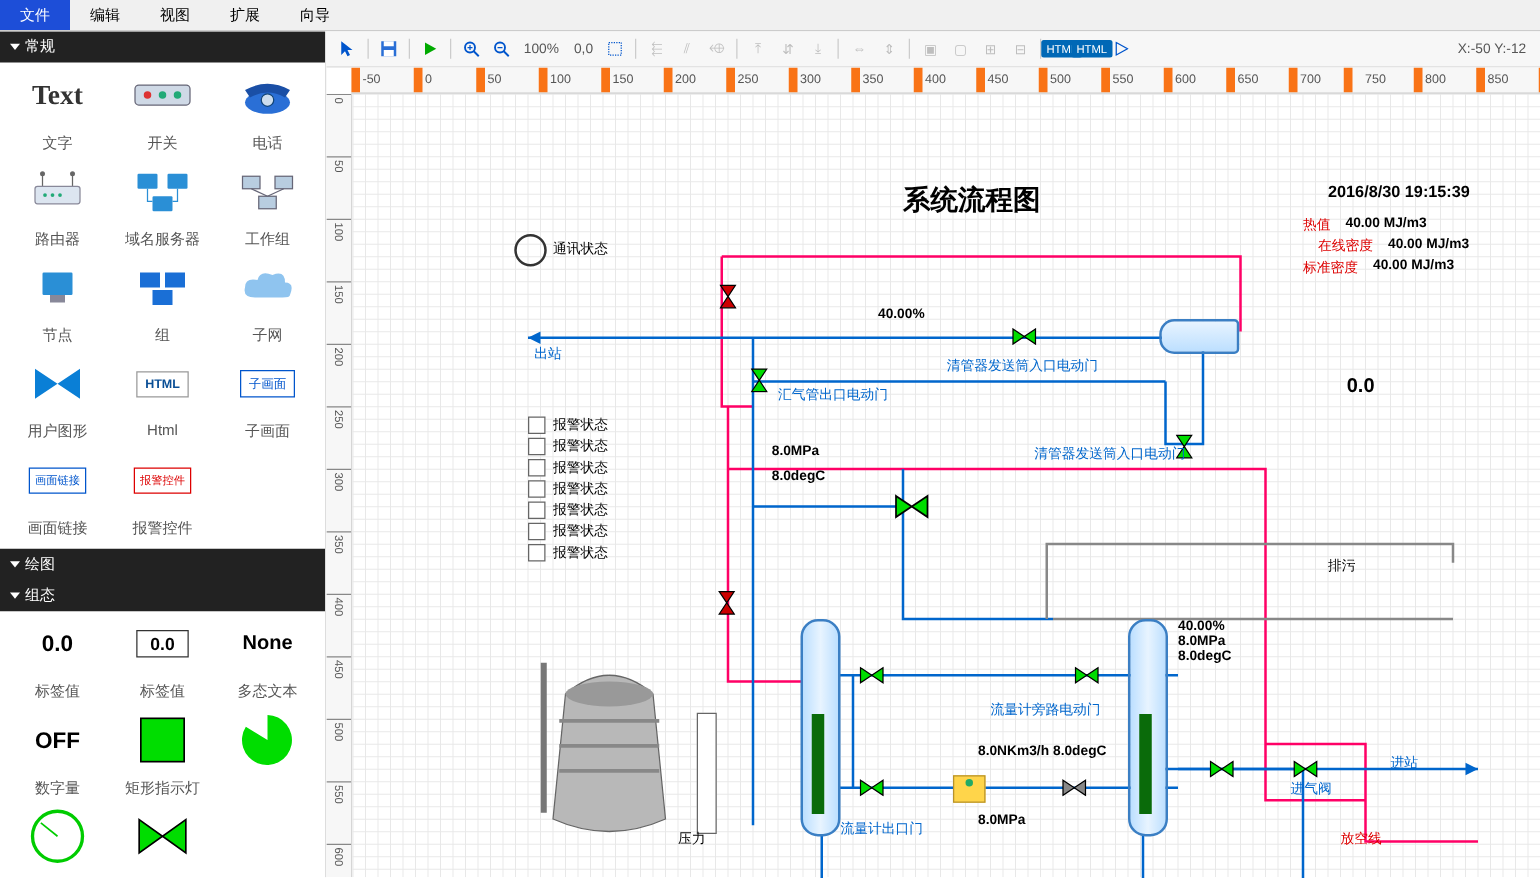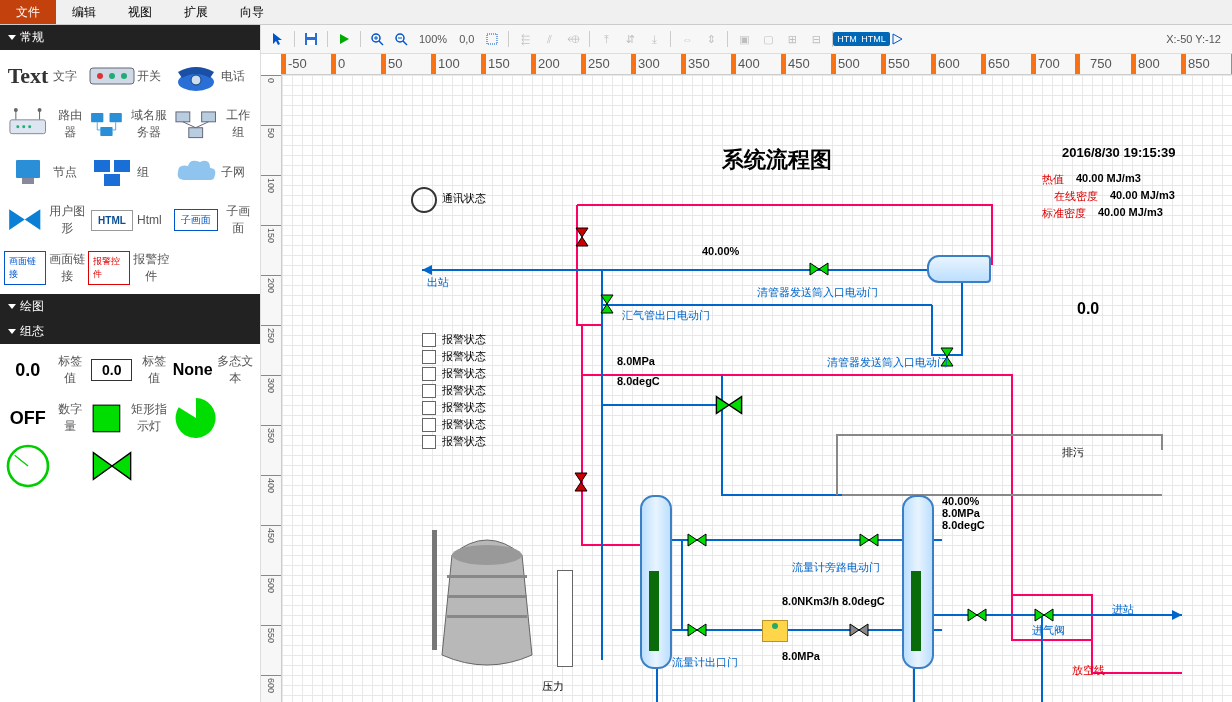--- a/index.html
+++ b/index.html
@@ -1,34 +1,34 @@
 <!DOCTYPE html>
 <html><head>
 <meta charset="utf-8">
 <style>
 html,body{margin:0;padding:0;font-family:"Microsoft YaHei",Arial,sans-serif;font-size:12px;background:#fff;overflow:hidden}
 .app{width:1232px;height:702px;display:flex;flex-direction:column}
 .menubar{height:24px;background:#f0f0f0;display:flex;align-items:stretch;border-bottom:1px solid #ccc}
 .menubar-item{padding:4px 16px;cursor:pointer;display:flex;align-items:center}
-.menubar-item.active{background:#c2410c;color:#fff}
+.menubar-item.active{background:#1d4ed8;color:#fff}
 .body{flex:1;display:flex;overflow:hidden}
 .sidebar{width:260px;background:#fff;overflow-y:auto;border-right:1px solid #ddd}
 .accordion-hd{background:#222;color:#fff;padding:4px 8px;font-size:12px;cursor:pointer;display:flex;align-items:center;gap:4px}
 .caret{display:inline-block;width:0;height:0;border-left:4px solid transparent;border-right:4px solid transparent;border-top:5px solid #fff}
 .palette{display:grid;grid-template-columns:repeat(3,1fr);padding:8px 4px;row-gap:12px}
-.pal-item{display:flex;flex-direction:row;align-items:center;gap:1px;cursor:pointer}
+.pal-item{display:flex;flex-direction:column;align-items:center;gap:12px;cursor:pointer}
 .pal-icon{width:48px;height:36px;display:flex;align-items:center;justify-content:center}
 .pal-label{font-size:12px;color:#555;text-align:center}
 .stage{flex:1;display:flex;flex-direction:column;overflow:hidden;position:relative}
 .toolbar{height:28px;background:#f7f7f7;border-bottom:1px solid #ddd;display:flex;align-items:center;padding:0 7px;gap:4px;font-size:11px;color:#555}
 .tb-btn{width:20px;height:20px;display:flex;align-items:center;justify-content:center;cursor:pointer;border-radius:2px}
 .tb-sep{width:1px;height:16px;background:#ccc;margin:0 2px}
 .tb-text{padding:0 4px}
 .ruler-h{height:20px;background:#f7f7f7;border-bottom:1px solid #ccc;position:relative;margin-left:20px;overflow:hidden}
-.ruler-h .tick{position:absolute;top:0;height:100%;border-left:5px solid #f97316;font-size:13px;color:#555;padding-left:2px;line-height:20px}
+.ruler-h .tick{position:absolute;top:0;height:100%;border-left:7px solid #f97316;font-size:10px;color:#555;padding-left:2px;line-height:20px}
 .canvas-wrap{flex:1;display:flex;overflow:hidden}
 .ruler-v{width:20px;background:#f7f7f7;border-right:1px solid #ccc;position:relative;overflow:hidden}
 .ruler-v .tick{position:absolute;left:0;width:100%;border-top:1px solid #888;font-size:9px;color:#555;writing-mode:vertical-rl;line-height:20px;padding-top:2px}
 .canvas{flex:1;position:relative;overflow:auto;background:#fff;background-image:linear-gradient(#e8e8e8 1px,transparent 1px),linear-gradient(90deg,#e8e8e8 1px,transparent 1px);background-size:10px 10px}
 .diagram{position:absolute;left:0;top:0;width:1200px;height:700px;font-size:11px}
 .lbl{position:absolute;white-space:nowrap}
 .title{font-size:22px;font-weight:bold;color:#000}
 .blue{color:#0066cc}
 .red{color:#d00}
 .valve{position:absolute;width:20px;height:14px}
@@ -468,21 +468,21 @@
               <svg viewBox="0 0 110 150">
                   <path d="M20 30 Q55 0 90 30 L100 130 Q55 150 10 130 Z" fill="#b8b8b8" stroke="#666"></path>
                   <ellipse cx="55" cy="30" rx="35" ry="10" fill="#999"></ellipse>
                   <rect x="15" y="50" width="80" height="3" fill="#888"></rect>
                   <rect x="15" y="70" width="80" height="3" fill="#888"></rect>
                   <rect x="15" y="90" width="80" height="3" fill="#888"></rect>
                   <rect x="0" y="5" width="5" height="120" fill="#777"></rect>
                 </svg>
             </div>
             <div style="position:absolute;left:275px;top:495px;width:14px;height:95px;border:1px solid #666;background:#fff"></div>
-            <div class="lbl" style="left:260px;top:604px">压力</div>
+            <div class="lbl" style="left:260px;top:588px">压力</div>
 
             <div class="lbl blue" style="left:145px;top:200px">出站</div>
             <div class="lbl blue" style="left:340px;top:233px">汇气管出口电动门</div>
             <div class="lbl blue" style="left:475px;top:210px">清管器发送筒入口电动门</div>
             <div class="lbl blue" style="left:545px;top:280px">清管器发送筒入口电动门</div>
             <div class="lbl blue" style="left:510px;top:485px">流量计旁路电动门</div>
             <div class="lbl blue" style="left:390px;top:580px">流量计出口门</div>
             <div class="lbl blue" style="left:750px;top:548px">进气阀</div>
             <div class="lbl blue" style="left:830px;top:527px">进站</div>
             <div class="lbl red" style="left:790px;top:588px">放空线</div>

